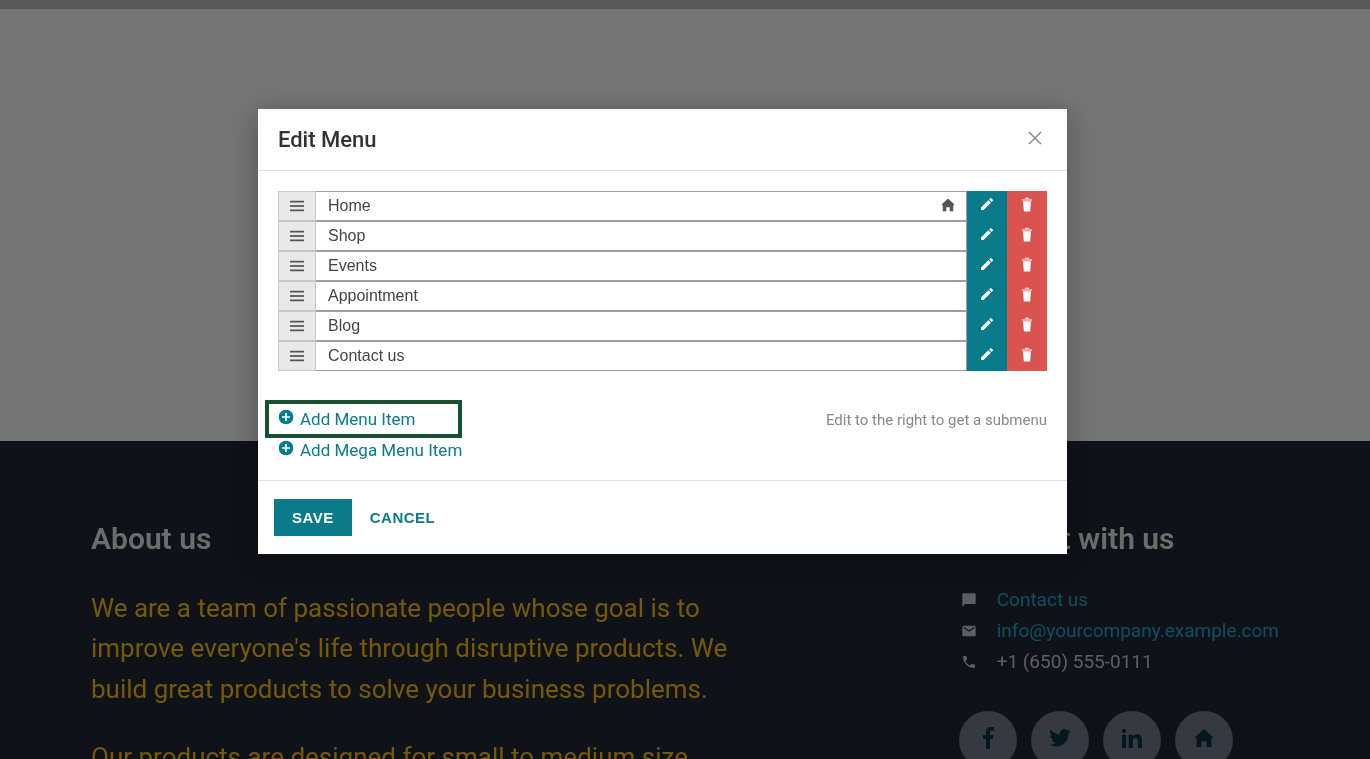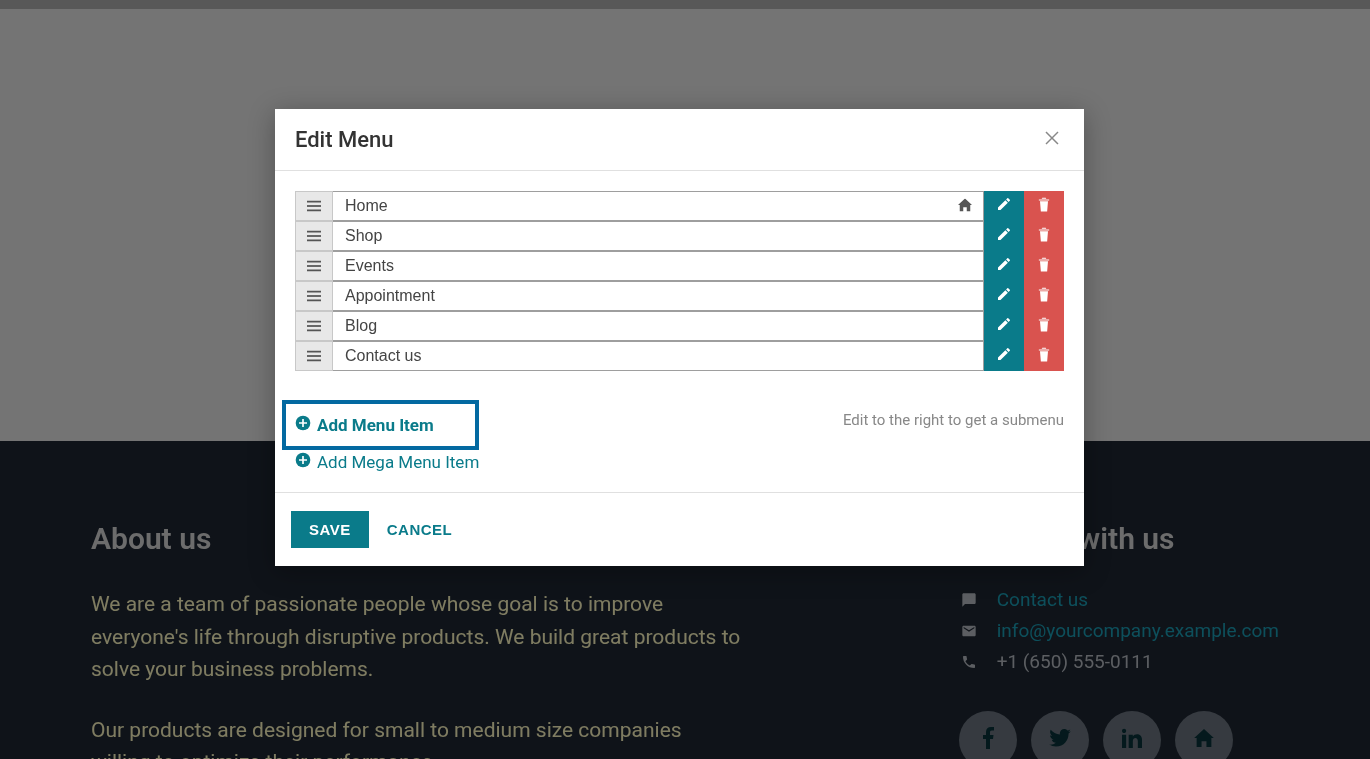--- a/index.html
+++ b/index.html
@@ -50,23 +50,23 @@
       flex: 0 0 auto;
       margin-left: auto;
     }
     .footer-heading {
       font-size: 30px;
       font-weight: 600;
       color: #d8d8d8;
       margin-bottom: 32px;
     }
     .footer-text {
-      font-size: 21px;
+      font-size: 26px;
       line-height: 1.55;
-      color: #fef9c3;
+      color: #eab308;
       margin-bottom: 28px;
     }
     .footer-contact-row {
       display: flex;
       align-items: center;
       gap: 18px;
       font-size: 19px;
       color: #b8bdc4;
       margin-bottom: 8px;
     }
@@ -97,21 +97,21 @@
       position: absolute;
       top: 0;
       left: 0;
       right: 0;
       bottom: 0;
       background: rgba(0,0,0,0.5);
     }
     .modal {
       position: absolute;
       top: 109px;
-      left: 275px;
+      left: 258px;
       width: 809px;
       background: #fff;
       box-shadow: 0 5px 25px rgba(0,0,0,0.3);
     }
     .modal-header {
       display: flex;
       align-items: center;
       justify-content: space-between;
       padding: 18px 20px;
       border-bottom: 1px solid #e0e0e0;
@@ -204,26 +204,25 @@
     }
     .add-link {
       display: inline-flex;
       align-items: center;
       gap: 6px;
       color: #0a7b8a;
       font-size: 17px;
       cursor: pointer;
     }
     .add-link.highlighted {
-      border: 4px solid #0369a1;
-      padding: 11px 9px;
+      border: 4px solid #14532d;
+      padding: 5px 9px;
       margin-left: -13px;
       margin-top: -9px;
       margin-bottom: -2px;
-      font-weight: bold;
     }
     .hint-text {
       color: #888;
       font-size: 15px;
       padding-top: 2px;
     }
     .modal-footer {
       padding: 18px 16px;
       border-top: 1px solid #e0e0e0;
       display: flex;

